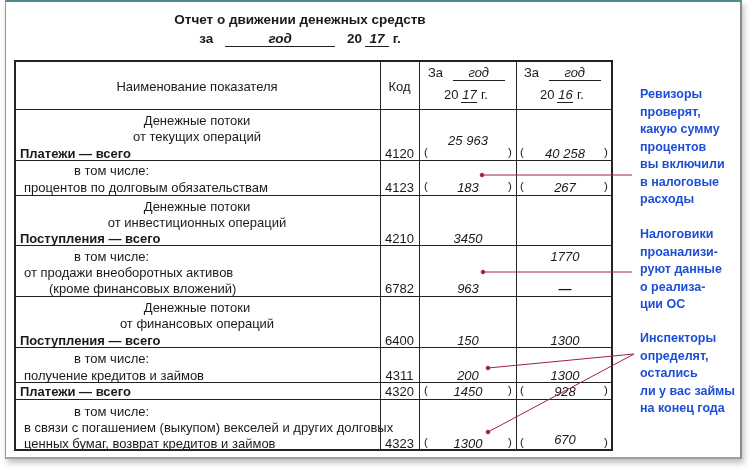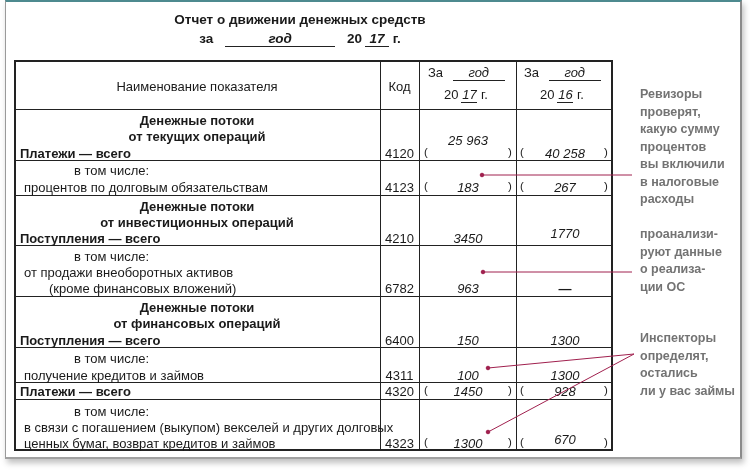--- a/index.html
+++ b/index.html
@@ -14,23 +14,23 @@
   .uline { display:inline-block; border-bottom:1px solid #222; text-align:center; font-style:italic; }
   .tbl { position:absolute; left:14px; top:60px; width:599px; height:391px; border:2px solid #222; box-sizing:border-box; }
   .hl { position:absolute; left:14px; width:599px; height:0; border-top:1.5px solid #222; }
   .vl { position:absolute; top:60px; height:391px; width:0; border-left:1.5px solid #222; }
   .cell { position:absolute; font-size:13px; white-space:nowrap; }
   .name { left:20px;font-weight:bold; }
   .namein { left:32px;padding-left:42px; }
   .code { left:381px; width:37px; text-align:center; }
   .v1 { left:420px; width:96px; text-align:center; font-style:italic; }
   .v2 { left:517px; width:96px; text-align:center; font-style:italic; }
-  .sec { left:14px; width:366px; text-align:center; font-weight:bold; }
+  .sec { left:14px; width:366px; text-align:center; font-weight:normal; }
   .par { position:absolute; font-size:11.5px; }
-  .note { position:absolute; left:640px; color:#737373; font-weight:bold; font-size:12.5px; line-height:17.5px; white-space:nowrap; }
+  .note { position:absolute; left:640px; color:#1d4ed8; font-weight:bold; font-size:12.5px; line-height:17.5px; white-space:nowrap; }
   svg.lines { position:absolute; left:0; top:0; }
 </style>
 </head>
 <body>
 
 <div class="frame"></div>
 
 <div class="title title1">Отчет о движении денежных средств</div>
 <div class="title title2">
   <span>за</span>
@@ -92,40 +92,40 @@
 <div class="par" style="left:508px;top:180px;">)</div>
 <div class="par" style="left:520px;top:180px;">(</div>
 <div class="cell v2" style="top:180px;">267</div>
 <div class="par" style="left:604px;top:180px;">)</div>
 
 <div class="cell sec" style="top:199px;">Денежные потоки</div>
 <div class="cell sec" style="top:215px;">от инвестиционных операций</div>
 <div class="cell name" style="top:231px;">Поступления — всего</div>
 <div class="cell code" style="top:231px;">4210</div>
 <div class="cell v1" style="top:231px;">3450</div>
-<div class="cell v2" style="top:226px;">1770</div>
+<div class="cell v2" style="top:249px;">1770</div>
 
 <div class="cell namein" style="top:249px;">в том числе:</div>
 <div class="cell" style="left:24px;top:265px;">от продажи внеоборотных активов</div>
 <div class="cell" style="left:24px;top:281px;margin-left:25px;">(кроме финансовых вложений)</div>
 <div class="cell code" style="top:281px;">6782</div>
 <div class="cell v1" style="top:281px;">963</div>
 <div class="cell v2" style="top:281px;font-style:normal;font-weight:bold;">—</div>
 
 <div class="cell sec" style="top:300px;">Денежные потоки</div>
 <div class="cell sec" style="top:316px;">от финансовых операций</div>
 <div class="cell name" style="top:333px;">Поступления — всего</div>
 <div class="cell code" style="top:333px;">6400</div>
 <div class="cell v1" style="top:333px;">150</div>
 <div class="cell v2" style="top:333px;">1300</div>
 
 <div class="cell namein" style="top:351px;">в том числе:</div>
 <div class="cell" style="left:24px;top:368px;">получение кредитов и займов</div>
 <div class="cell code" style="top:368px;">4311</div>
-<div class="cell v1" style="top:368px;">100</div>
+<div class="cell v1" style="top:368px;">200</div>
 <div class="cell v2" style="top:368px;">1300</div>
 
 <div class="cell name" style="top:384px;">Платежи — всего</div>
 <div class="cell code" style="top:384px;">4320</div>
 <div class="par" style="left:424px;top:384px;">(</div>
 <div class="cell v1" style="top:384px;">1450</div>
 <div class="par" style="left:508px;top:384px;">)</div>
 <div class="par" style="left:520px;top:384px;">(</div>
 <div class="cell v2" style="top:384px;">928</div>
 <div class="par" style="left:604px;top:384px;">)</div>
@@ -157,23 +157,25 @@
 <div class="note" style="top:86px;">
   <div>Ревизоры</div>
   <div>проверят,</div>
   <div>какую сумму</div>
   <div>процентов</div>
   <div>вы включили</div>
   <div>в налоговые</div>
   <div>расходы</div>
 </div>
 <div class="note" style="top:226px;">
+  <div>Налоговики</div>
   <div>проанализи-</div>
   <div>руют данные</div>
   <div>о реализа-</div>
   <div>ции ОС</div>
 </div>
 <div class="note" style="top:330px;">
   <div>Инспекторы</div>
   <div>определят,</div>
   <div>остались</div>
   <div>ли у вас займы</div>
+  <div>на конец года</div>
 </div>
 
 </body></html>

